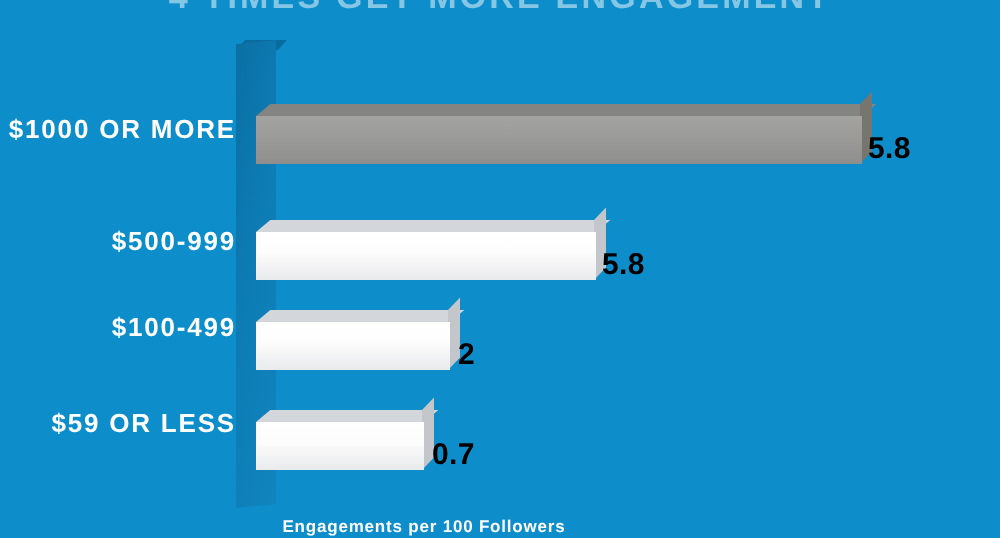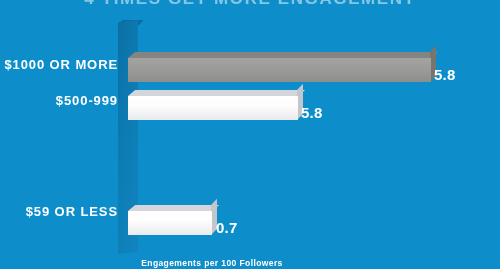--- a/index.html
+++ b/index.html
@@ -124,21 +124,21 @@
     background: linear-gradient(180deg, #a3a3a1 0%, #9b9b99 45%, #8e8e8c 100%);
   }
   .bar-gray .bar-top   { background: #848482; }
   .bar-gray .bar-cap   { background: #76766f; }
 
   .value-label {
     position: absolute;
     top: 14px;
     font-size: 15px;
     font-weight: bold;
-    color: #ffffff;
+    color: #000000;
     white-space: nowrap;
     letter-spacing: .2px;
   }
 
   
   #x-axis-label {
     position: absolute;
     left: 0;
     top: 258px;
     width: 424px;
@@ -163,30 +163,39 @@
   <div class="row" style="top:40px;">
     <div class="cat-label">$1000 OR MORE</div>
     <div class="bar-wrap bar-gray" style="width:303px; top:12px;">
       <div class="bar-top"></div>
       <div class="bar-cap"></div>
       <div class="bar-front"></div>
     </div>
     <div class="value-label" style="left:434px; top:26px;">5.8</div>
   </div>
 
-  <div class="row" style="top:76px;text-decoration:underline;">
+  <div class="row" style="top:96px;text-decoration:underline;">
     <div class="cat-label">$500-999</div>
     <div class="bar-wrap bar-white" style="width:170px; top:14px;">
       <div class="bar-top"></div>
       <div class="bar-cap"></div>
       <div class="bar-front"></div>
     </div>
     <div class="value-label" style="left:301px; top:28px;">5.8</div>
   </div>
 
+  <div class="row" style="top:139px;">
+    <div class="cat-label">$100-499</div>
+    <div class="bar-wrap bar-white" style="width:97px; top:16px;">
+      <div class="bar-top"></div>
+      <div class="bar-cap"></div>
+      <div class="bar-front"></div>
+    </div>
+    <div class="value-label" style="left:229px; top:30px;">2</div>
+  </div>
 
   <div class="row" style="top:187px;">
     <div class="cat-label">$59 OR LESS</div>
     <div class="bar-wrap bar-white" style="width:84px; top:18px;">
       <div class="bar-top"></div>
       <div class="bar-cap"></div>
       <div class="bar-front"></div>
     </div>
     <div class="value-label" style="left:216px; top:32px;">0.7</div>
   </div>

